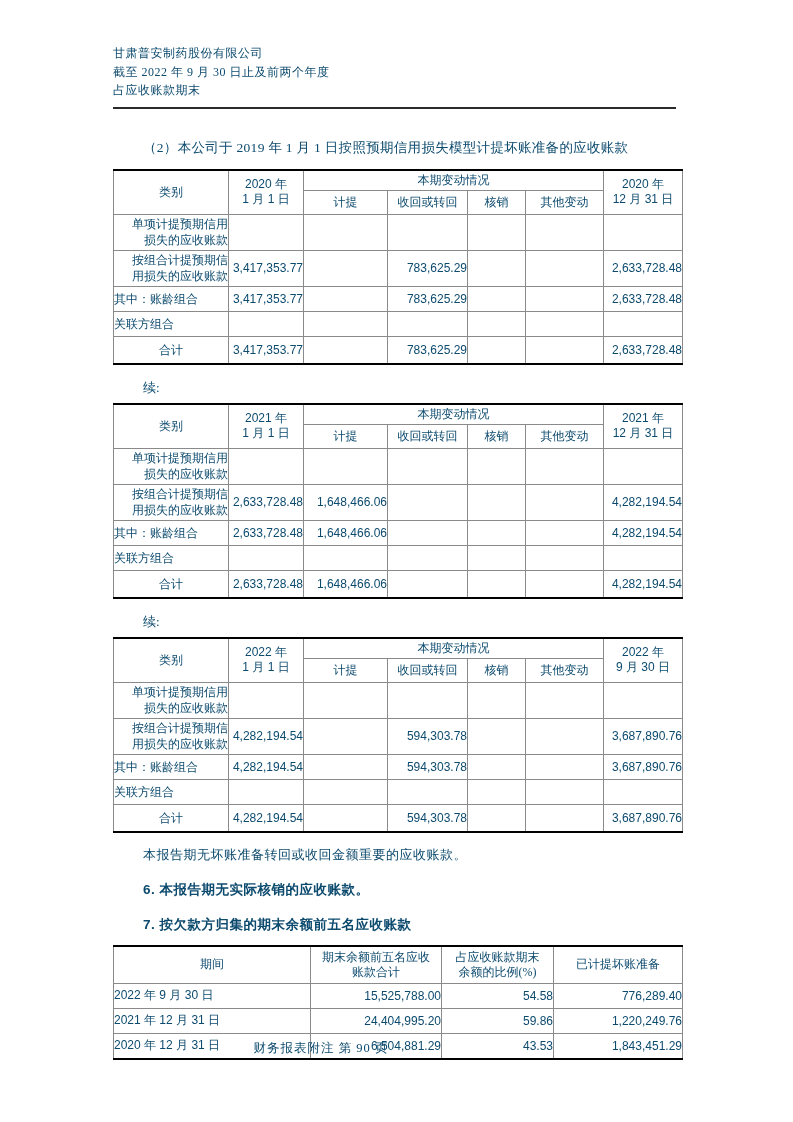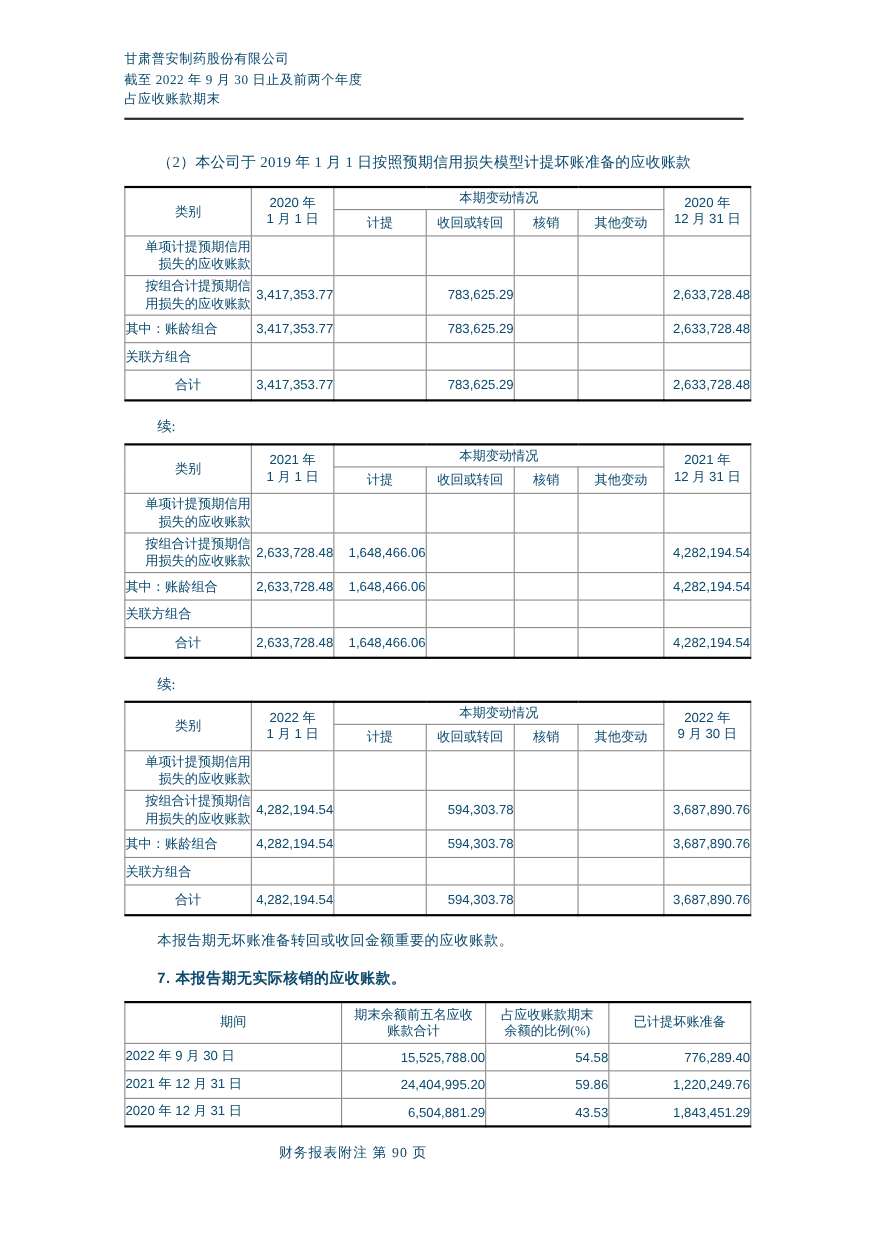--- a/index.html
+++ b/index.html
@@ -284,21 +284,22 @@
           <td class="num"></td>
           <td class="num">594,303.78</td>
           <td class="num"></td>
           <td class="num"></td>
           <td class="num">3,687,890.76</td>
         </tr>
       </tbody>
     </table>
 
     <div class="note">本报告期无坏账准备转回或收回金额重要的应收账款。</div>
-    <div class="bold-h">7. 本报告期无实际核销的应收账款。</div>
+    <div class="bold-h">6. 本报告期无实际核销的应收账款。</div>
+    <div class="bold-h">7. 按欠款方归集的期末余额前五名应收账款</div>
 
     <table class="grid top5">
       <colgroup>
           <col style="width:197px">
           <col style="width:131px">
           <col style="width:112px">
           <col style="width:129px">
         </colgroup>
       <tbody>
         <tr class="t5h">

